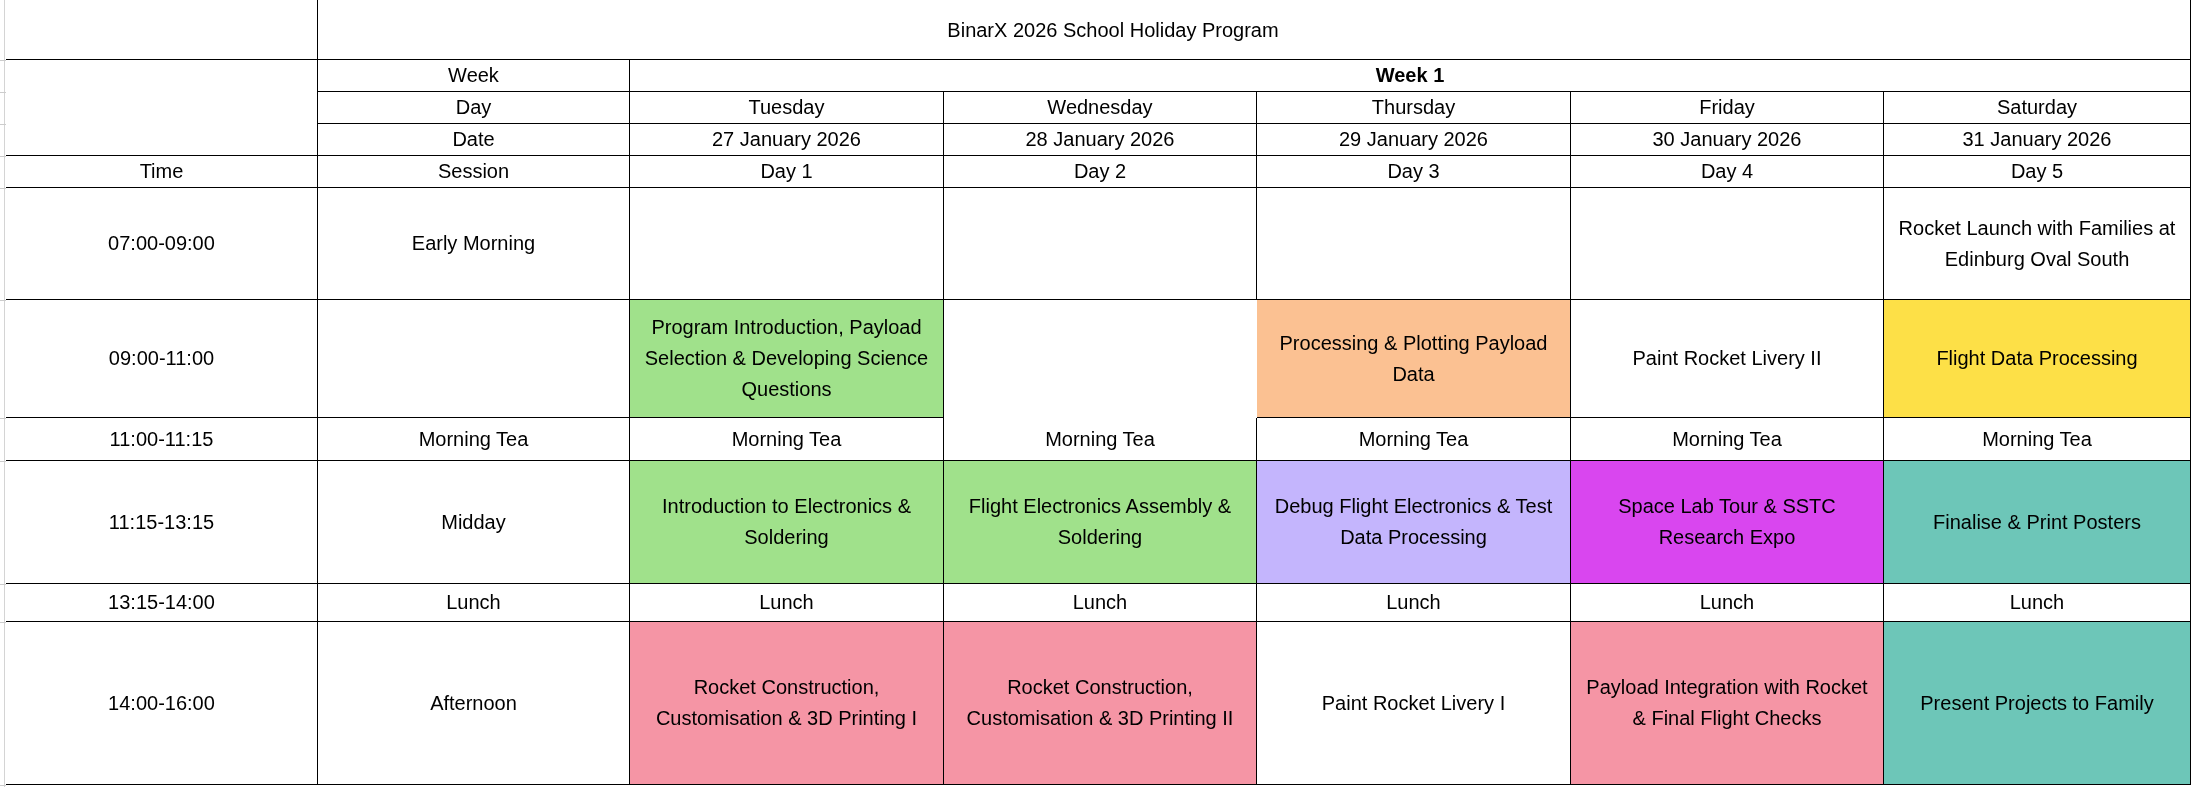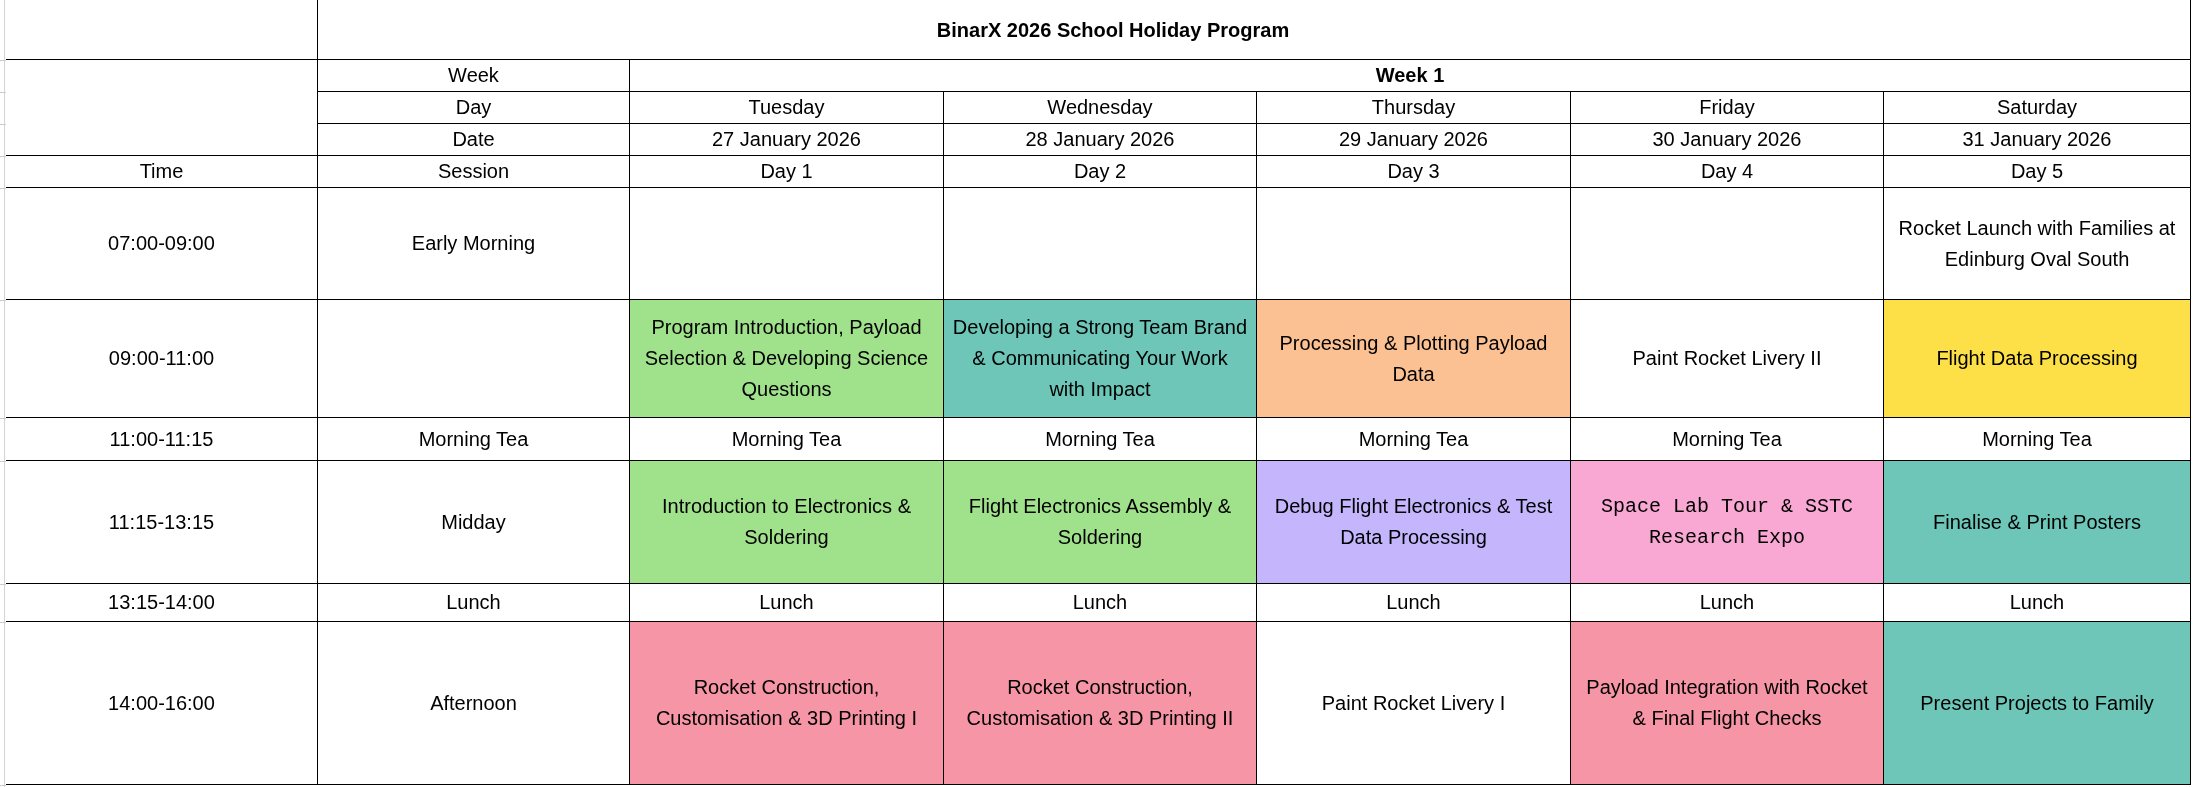--- a/index.html
+++ b/index.html
@@ -35,21 +35,21 @@
     background: #ffffff;
     overflow: hidden;
   }
   .br { border-right: 1.5px solid #000; }
   .bb { border-bottom: 1.5px solid #000; }
   .bold { font-weight: 700; }
 
   #title-overlay {
     position: absolute; left: 0; top: 0; width: 2194px; height: 60px;
     display: flex; align-items: center; justify-content: center;
-    font-size: 20px; font-weight: 700;
+    font-size: 20px; font-weight: 400;
     pointer-events: none;
     padding-left: 32px;
   }
 </style>
 </head>
 <body>
 
 <div id="sheet">
 
   <div class="gutter-line"></div>
@@ -101,39 +101,38 @@
     <div class="c br bb" style="grid-area:6/2/7/3">Early Morning</div>
     <div class="c br bb" style="grid-area: 6 / 3 / 7 / 4; background: rgb(255, 255, 255);"></div>
     <div class="c br bb" style="grid-area: 6 / 4 / 7 / 5; background: rgb(255, 255, 255);"></div>
     <div class="c br bb" style="grid-area: 6 / 5 / 7 / 6; background: rgb(255, 255, 255);"></div>
     <div class="c br bb" style="grid-area: 6 / 6 / 7 / 7; background: rgb(255, 255, 255);"></div>
     <div class="c br bb" style="grid-area: 6 / 7 / 7 / 8; background: rgb(255, 255, 255);">Rocket Launch with Families at Edinburg Oval South</div>
 
     <div class="c br bb" style="grid-area:7/1/8/2">09:00-11:00</div>
     <div class="c br bb" style="grid-area:7/2/8/3"></div>
     <div class="c br bb" style="grid-area: 7 / 3 / 8 / 4; background: rgb(160, 225, 139);">Program Introduction, Payload Selection &amp; Developing Science Questions</div>
-    <div class="c br bb" style="grid-area: 7 / 4 / 8 / 5; background: rgb(109, 198, 184);">Developing a Strong Team Brand &amp; Communicating Your Work with Impact</div>
     <div class="c br bb" style="grid-area: 7 / 5 / 8 / 6; background: rgb(251, 193, 146);">Processing &amp; Plotting Payload Data</div>
     <div class="c br bb" style="grid-area: 7 / 6 / 8 / 7; background: rgb(255, 255, 255);">Paint Rocket Livery II</div>
     <div class="c br bb" style="grid-area: 7 / 7 / 8 / 8; background: #fde047;">Flight Data Processing</div>
 
     <div class="c br bb" style="grid-area:8/1/9/2">11:00-11:15</div>
     <div class="c br bb" style="grid-area:8/2/9/3">Morning Tea</div>
     <div class="c br bb" style="grid-area: 8 / 3 / 9 / 4; background: rgb(255, 255, 255);">Morning Tea</div>
     <div class="c br bb" style="grid-area: 8 / 4 / 9 / 5; background: rgb(255, 255, 255);">Morning Tea</div>
     <div class="c br bb" style="grid-area: 8 / 5 / 9 / 6; background: rgb(255, 255, 255);">Morning Tea</div>
     <div class="c br bb" style="grid-area: 8 / 6 / 9 / 7; background: rgb(255, 255, 255);">Morning Tea</div>
     <div class="c br bb" style="grid-area: 8 / 7 / 9 / 8; background: rgb(255, 255, 255);">Morning Tea</div>
 
     <div class="c br bb" style="grid-area:9/1/10/2">11:15-13:15</div>
     <div class="c br bb" style="grid-area:9/2/10/3">Midday</div>
     <div class="c br bb" style="grid-area: 9 / 4 / 10 / 5; background: rgb(160, 225, 139);">Flight Electronics Assembly &amp; Soldering</div>
     <div class="c br bb" style="grid-area: 9 / 3 / 10 / 4; background: rgb(160, 225, 139);">Introduction to Electronics &amp; Soldering</div>
     <div class="c br bb" style="grid-area: 9 / 5 / 10 / 6; background: #c4b5fd;">Debug Flight Electronics &amp; Test Data Processing</div>
-    <div class="c br bb" style="grid-area: 9 / 6 / 10 / 7; background: #f9a8d4; font-family: Liberation Mono, monospace;">Space Lab Tour &amp; SSTC Research Expo</div>
+    <div class="c br bb" style="grid-area: 9 / 6 / 10 / 7; background: #d946ef;">Space Lab Tour &amp; SSTC Research Expo</div>
     <div class="c br bb" style="grid-area: 9 / 7 / 10 / 8; background: rgb(109, 198, 184);">Finalise &amp; Print Posters</div>
 
     <div class="c br bb" style="grid-area:10/1/11/2">13:15-14:00</div>
     <div class="c br bb" style="grid-area:10/2/11/3">Lunch</div>
     <div class="c br bb" style="grid-area: 10 / 3 / 11 / 4; background: rgb(255, 255, 255);">Lunch</div>
     <div class="c br bb" style="grid-area: 10 / 4 / 11 / 5; background: rgb(255, 255, 255);">Lunch</div>
     <div class="c br bb" style="grid-area: 10 / 5 / 11 / 6; background: rgb(255, 255, 255);">Lunch</div>
     <div class="c br bb" style="grid-area: 10 / 6 / 11 / 7; background: rgb(255, 255, 255);">Lunch</div>
     <div class="c br bb" style="grid-area: 10 / 7 / 11 / 8; background: rgb(255, 255, 255);">Lunch</div>
 

